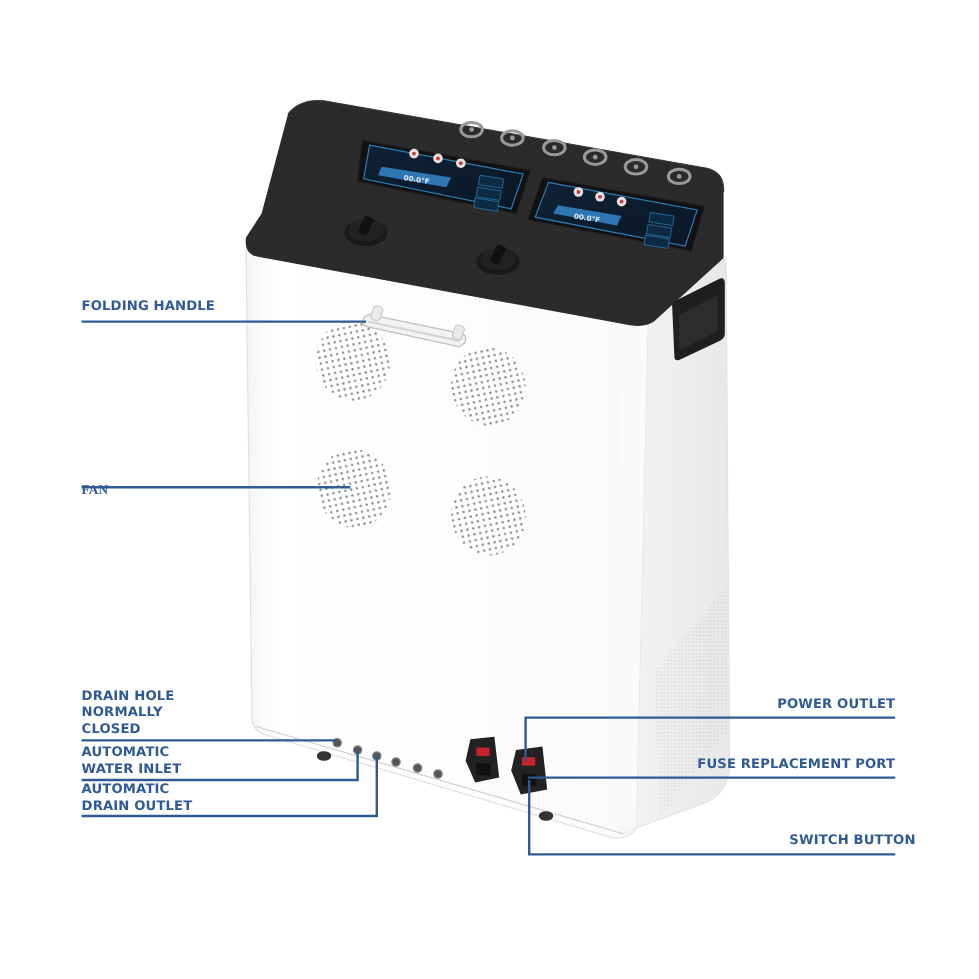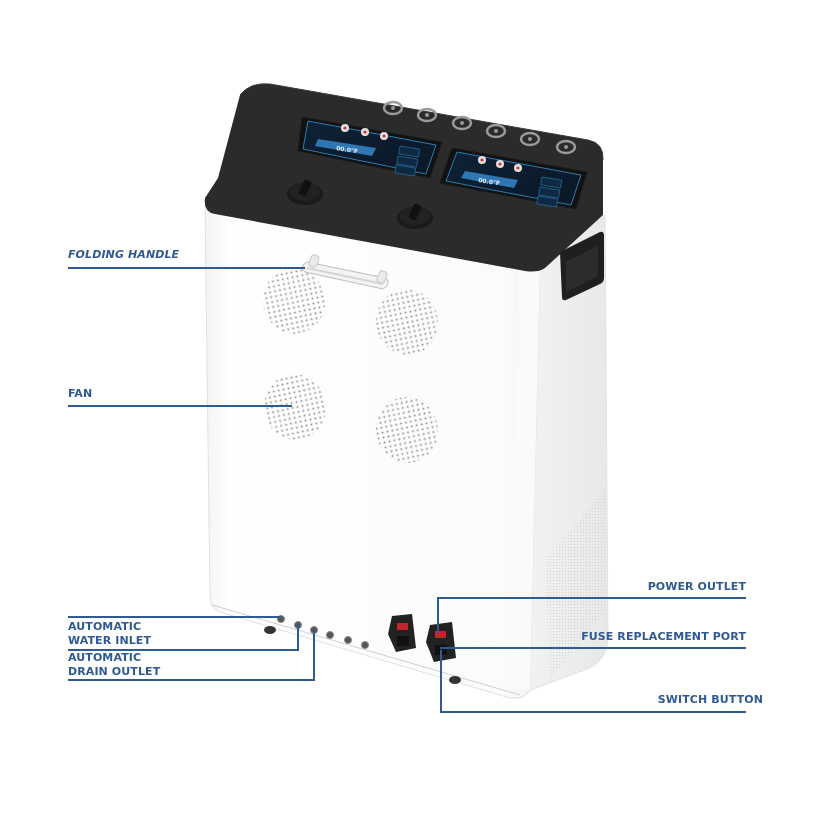--- a/index.html
+++ b/index.html
@@ -178,23 +178,28 @@
       <polyline points="68,617 281,617"></polyline>
       <polyline points="68,650 298,650 298,625"></polyline>
       <polyline points="68,680 314,680 314,630"></polyline>
       <polyline points="438,634 438,598 746,598"></polyline>
       <polyline points="440,648 746,648"></polyline>
       <polyline points="441,650 441,712 746,712"></polyline>
     </g>
   </svg>
 
   
-  <div class="label" style="left:68px; top:248px;font-style:italic;">FOLDING HANDLE</div>
-  <div class="label" style="left:68px; top:387px;">FAN</div>
-
+  <div class="label" style="left:68px; top:248px;">FOLDING HANDLE</div>
+  <div class="label" style="left:68px; top:402px;font-family:Liberation Serif, serif;">FAN</div>
+
+  <div class="label" style="left:68px; top:573px;">
+    <span class="line">DRAIN HOLE</span>
+    <span class="line">NORMALLY</span>
+    <span class="line">CLOSED</span>
+  </div>
   <div class="label" style="left:68px; top:620px;">
     <span class="line">AUTOMATIC</span>
     <span class="line">WATER INLET</span>
   </div>
   <div class="label" style="left:68px; top:651px;">
     <span class="line">AUTOMATIC</span>
     <span class="line">DRAIN OUTLET</span>
   </div>
 
   <div class="label right" style="right:70px; top:580px;">POWER OUTLET</div>

